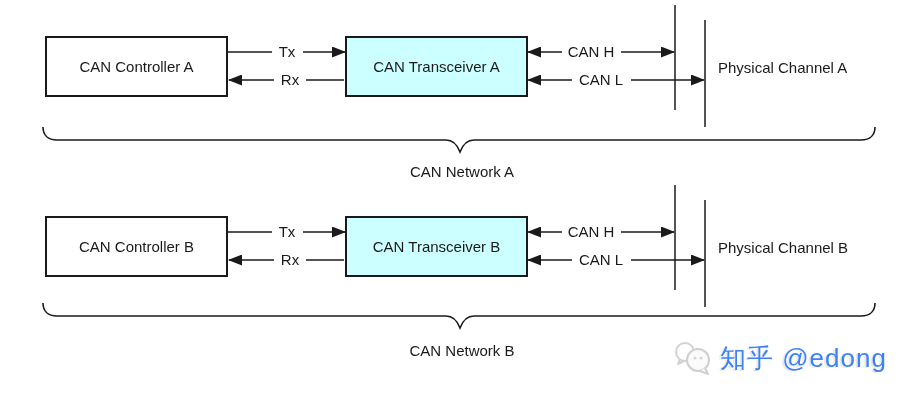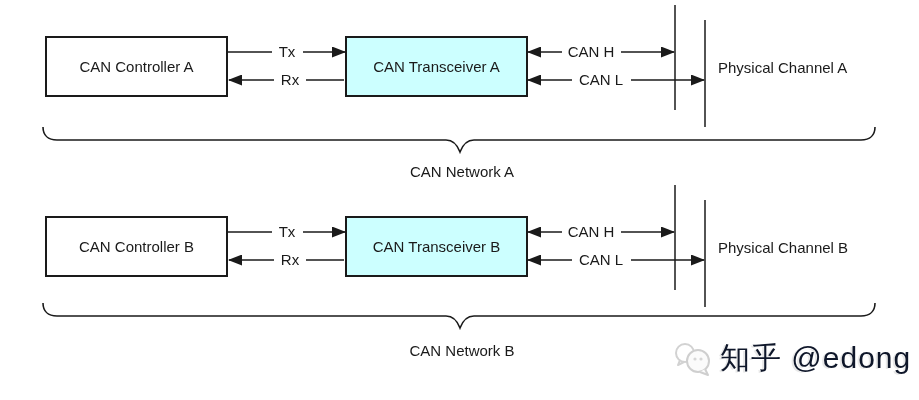--- a/index.html
+++ b/index.html
@@ -24,23 +24,23 @@
   .watermark {
     position: absolute;
     left: 672px;
     top: 338px;
     display: flex;
     align-items: center;
     gap: 6px;
     pointer-events: none;
   }
   .watermark-text {
-    font-size: 30px;
+    font-size: 26px;
     letter-spacing: 1px;
-    color: #0f172a;
+    color: #3b82f6;
     text-shadow: 1px 1px 0 #ffffff, -2px 1px 0 rgba(205,205,205,0.45);
     white-space: nowrap;
   }
 </style>
 </head>
 <body>
 
 <div class="stage">
   <svg width="919" height="400" viewBox="0 0 919 400">
     <defs>

